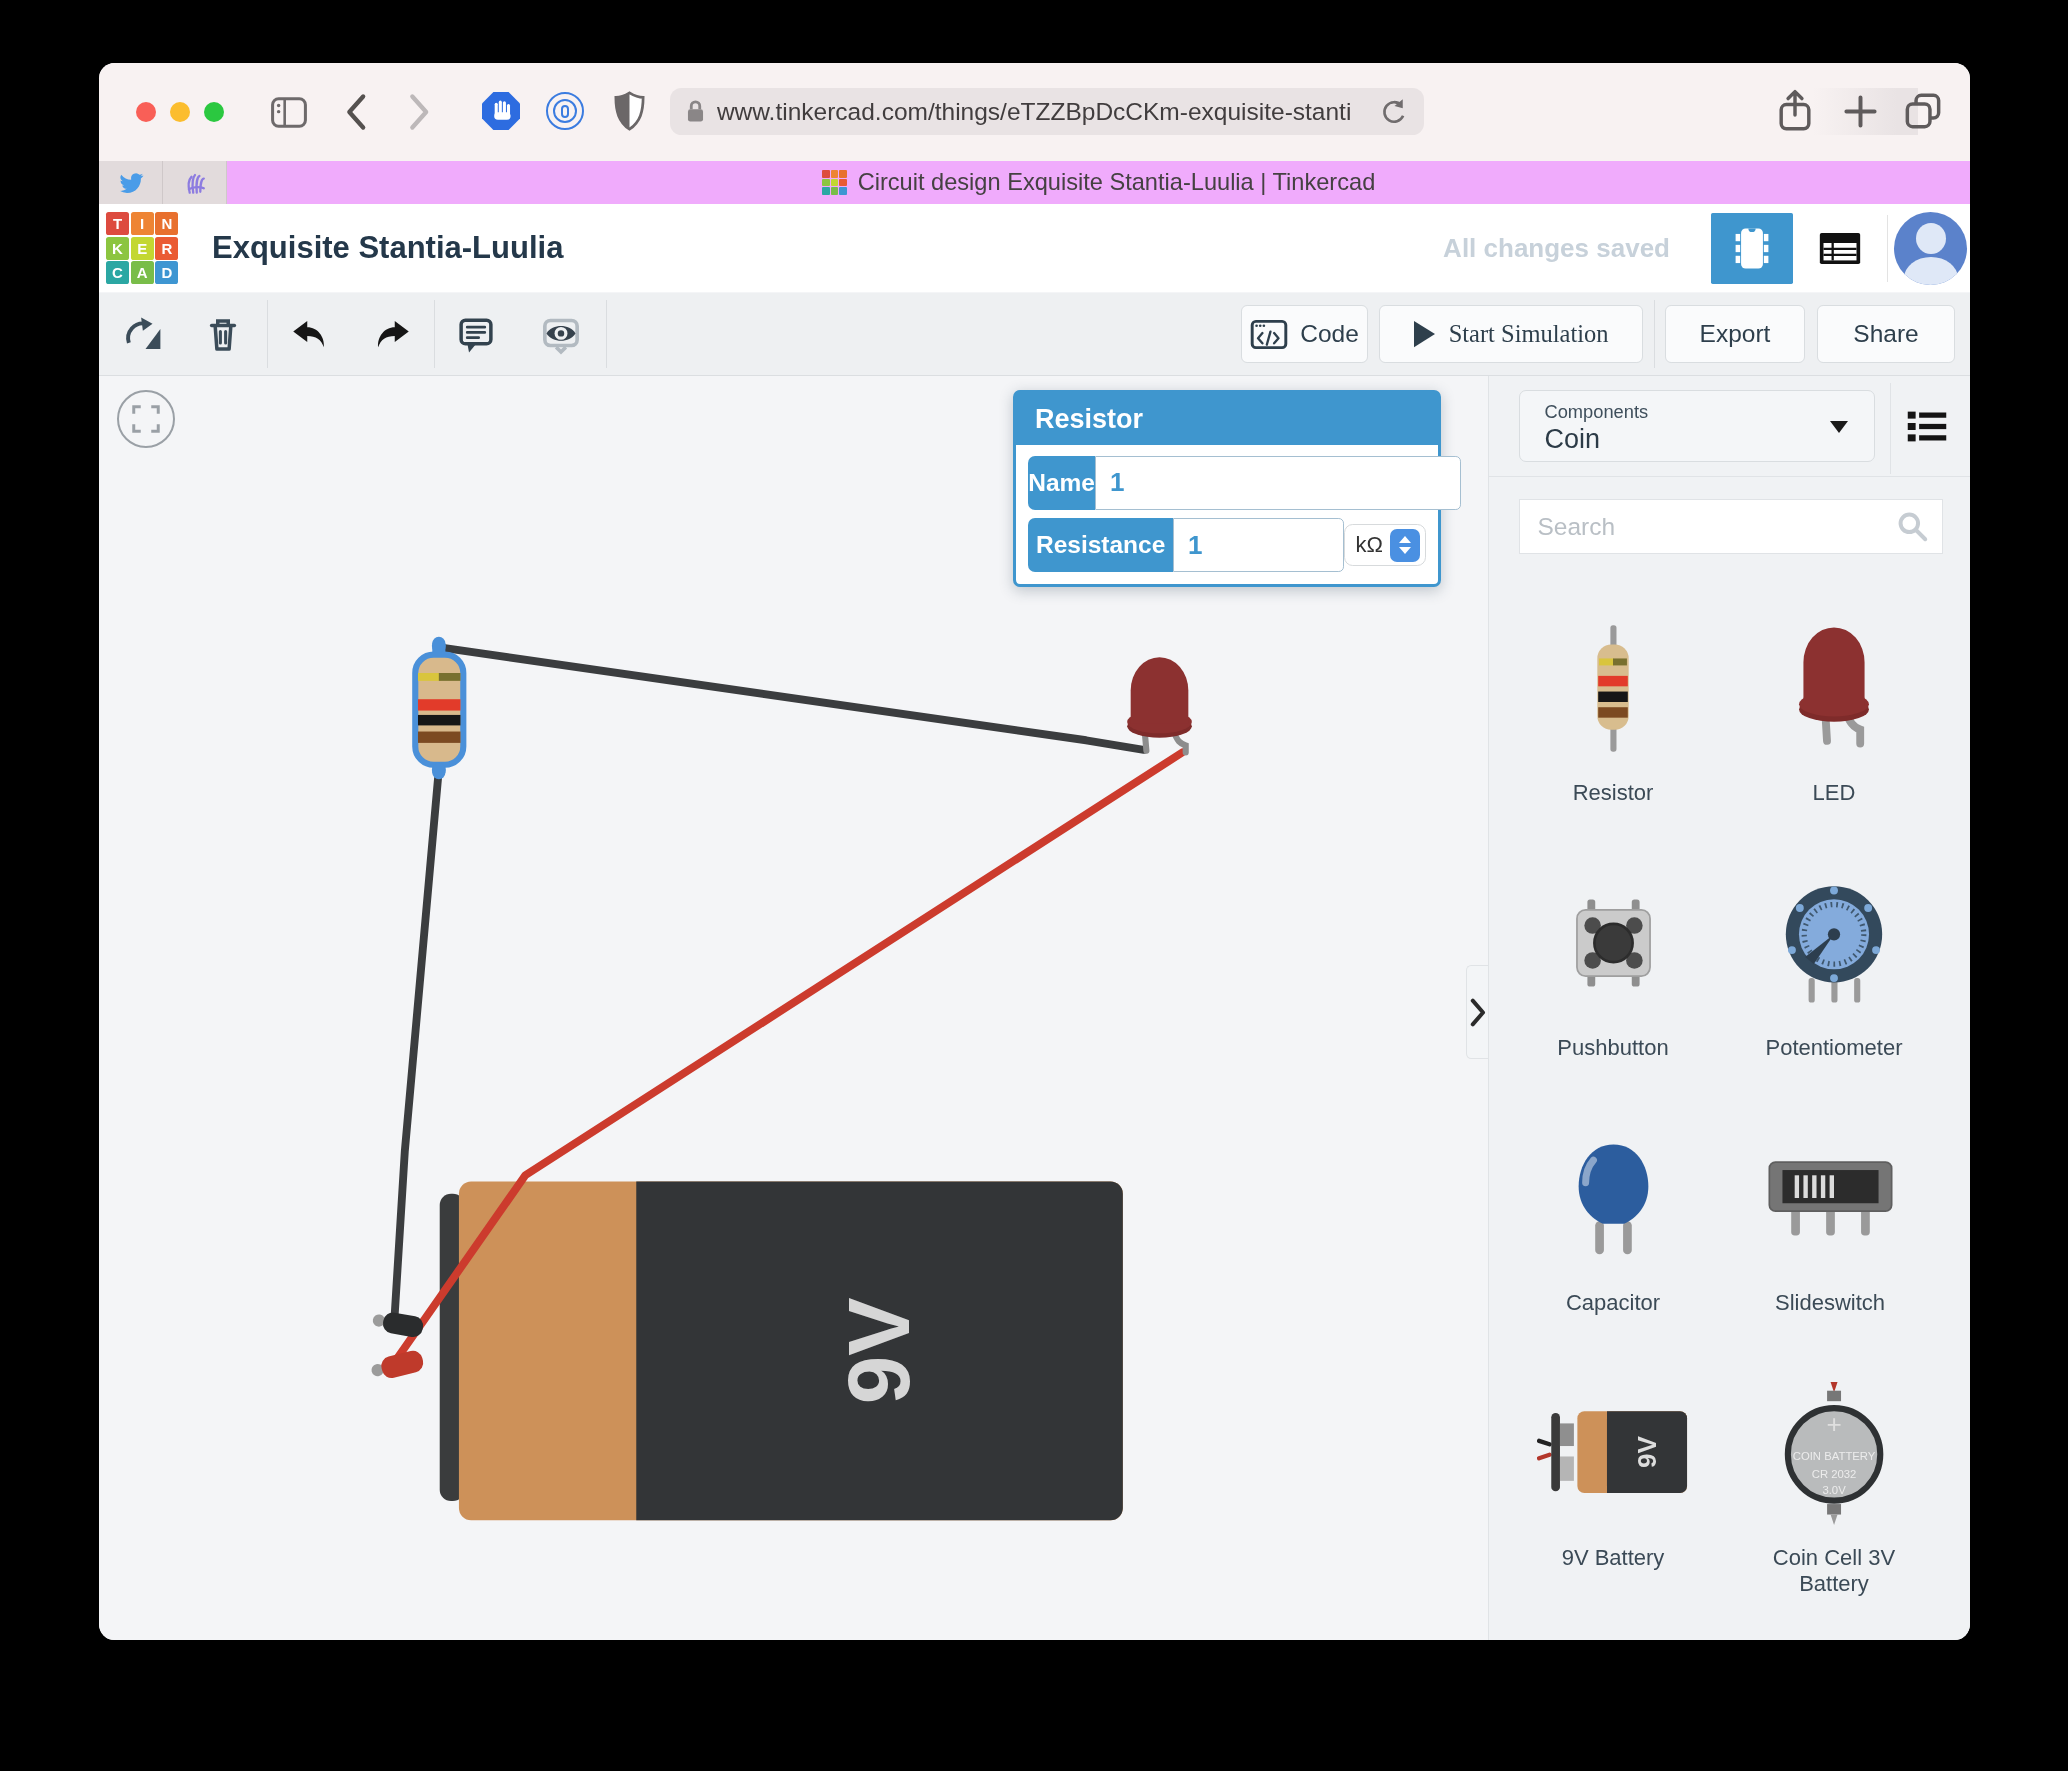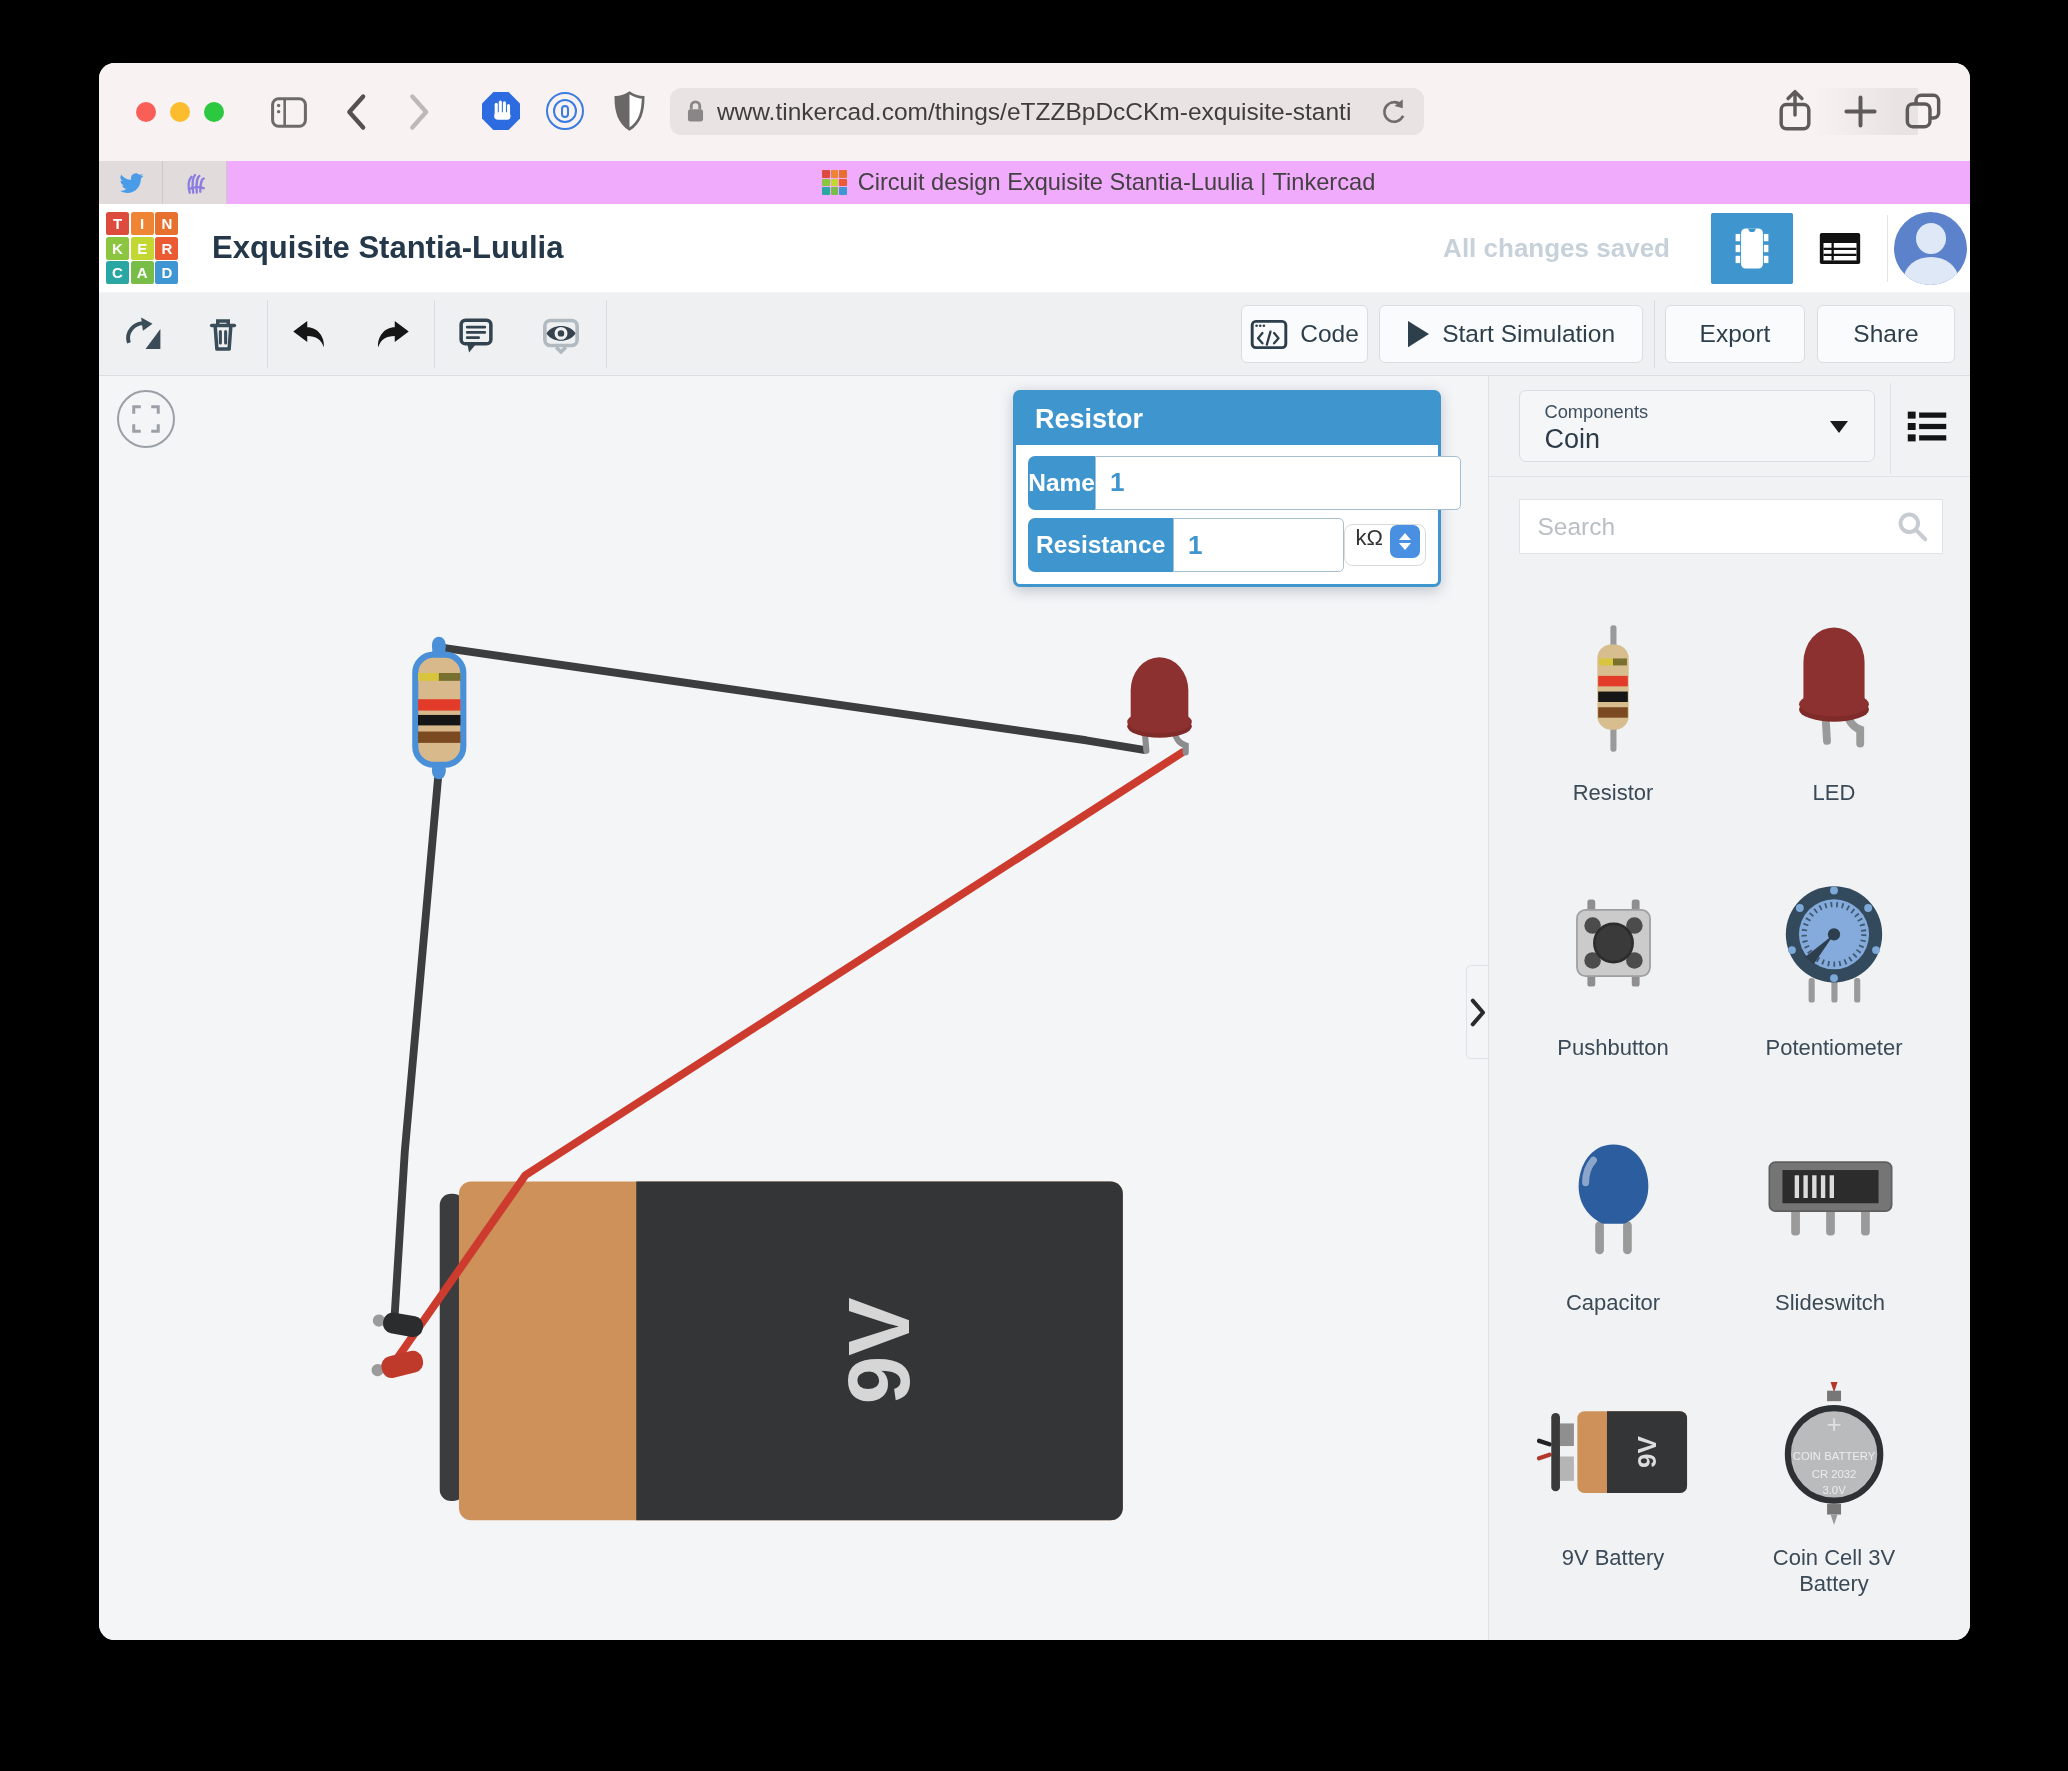--- a/index.html
+++ b/index.html
@@ -79,21 +79,21 @@
   #insp-header{height:52px;background:#3f96ce;color:#fff;font-weight:bold;font-size:27px;
                line-height:52px;padding-left:19px;}
   #insp-body{padding:10.5px 12.2px 12.2px 12.2px;}
   .insp-row{display:flex;align-items:stretch;height:54px;margin-top:8.7px;}
   .insp-row:first-child{margin-top:0;}
   .chip{background:#3f96ce;color:#fff;font-weight:bold;font-size:24.5px;display:flex;align-items:center;
         justify-content:center;border-radius:7px 0 0 7px;}
   .insp-input{border:1.7px solid #a5bfd1;border-radius:0 5.2px 5.2px 0;font-size:26px;font-weight:bold;color:#3f96ce;
               padding:0 0 0 14px;outline:none;font-family:"Liberation Sans",sans-serif;box-sizing:border-box;}
   #unit-select{margin-left:auto;align-self:center;height:42px;width:84px;border:1.7px solid #d7dadc;border-radius:8.7px;
-               background:#fff;display:flex;align-items:flex-start;justify-content:space-between;
+               background:#fff;display:flex;align-items:center;justify-content:space-between;
                padding:0 4.4px 0 10.5px;box-sizing:border-box;}
   #unit-text{font-size:22px;color:#333;}
   #stepper{width:30px;height:33px;background:#4a90e2;border-radius:7px;display:flex;flex-direction:column;
            align-items:center;justify-content:center;}
   .tri-up{width:0;height:0;border-left:6.1px solid transparent;border-right:6.1px solid transparent;
           border-bottom:7px solid #fff;margin-bottom:3.5px;}
   .tri-dn{width:0;height:0;border-left:6.1px solid transparent;border-right:6.1px solid transparent;
           border-top:7px solid #fff;}
 
   
@@ -333,21 +333,21 @@
     <div class="act-btn" style="left:1142px;width:127px;">
       <svg width="38" height="33" viewBox="0 0 52 44">
         <rect x="3" y="4" width="46" height="36" rx="5" fill="none" stroke="#2e3f4c" stroke-width="4"></rect>
         <circle cx="9" cy="10" r="1.8" fill="#2e3f4c"></circle>
             <circle cx="14" cy="10" r="1.8" fill="#2e3f4c"></circle>
             <circle cx="19" cy="10" r="1.8" fill="#2e3f4c"></circle>
         <path d="M17 20 l-6 7 6 7 M33 20 l6 7 -6 7 M28 18 l-5 18" fill="none" stroke="#2e3f4c" stroke-width="3.2" stroke-linecap="round" stroke-linejoin="round"></path>
       </svg>
       <span>Code</span>
     </div>
-    <div class="act-btn" style="left:1280px;width:264px;">
+    <div class="act-btn" style="left:1280px;width:264px;font-family:Liberation Serif, serif;">
       <svg width="23" height="28" viewBox="0 0 26 32">
         <polygon points="1,1 1,31 25,16" fill="#2e3f4c"></polygon>
       </svg>
       <span>Start Simulation</span>
     </div>
     <div class="tool-sep" style="left:1555px;"></div>
     <div class="act-btn" style="left:1566px;width:140px;">
       <span>Export</span>
     </div>
     <div class="act-btn" style="left:1718px;width:138px;">

